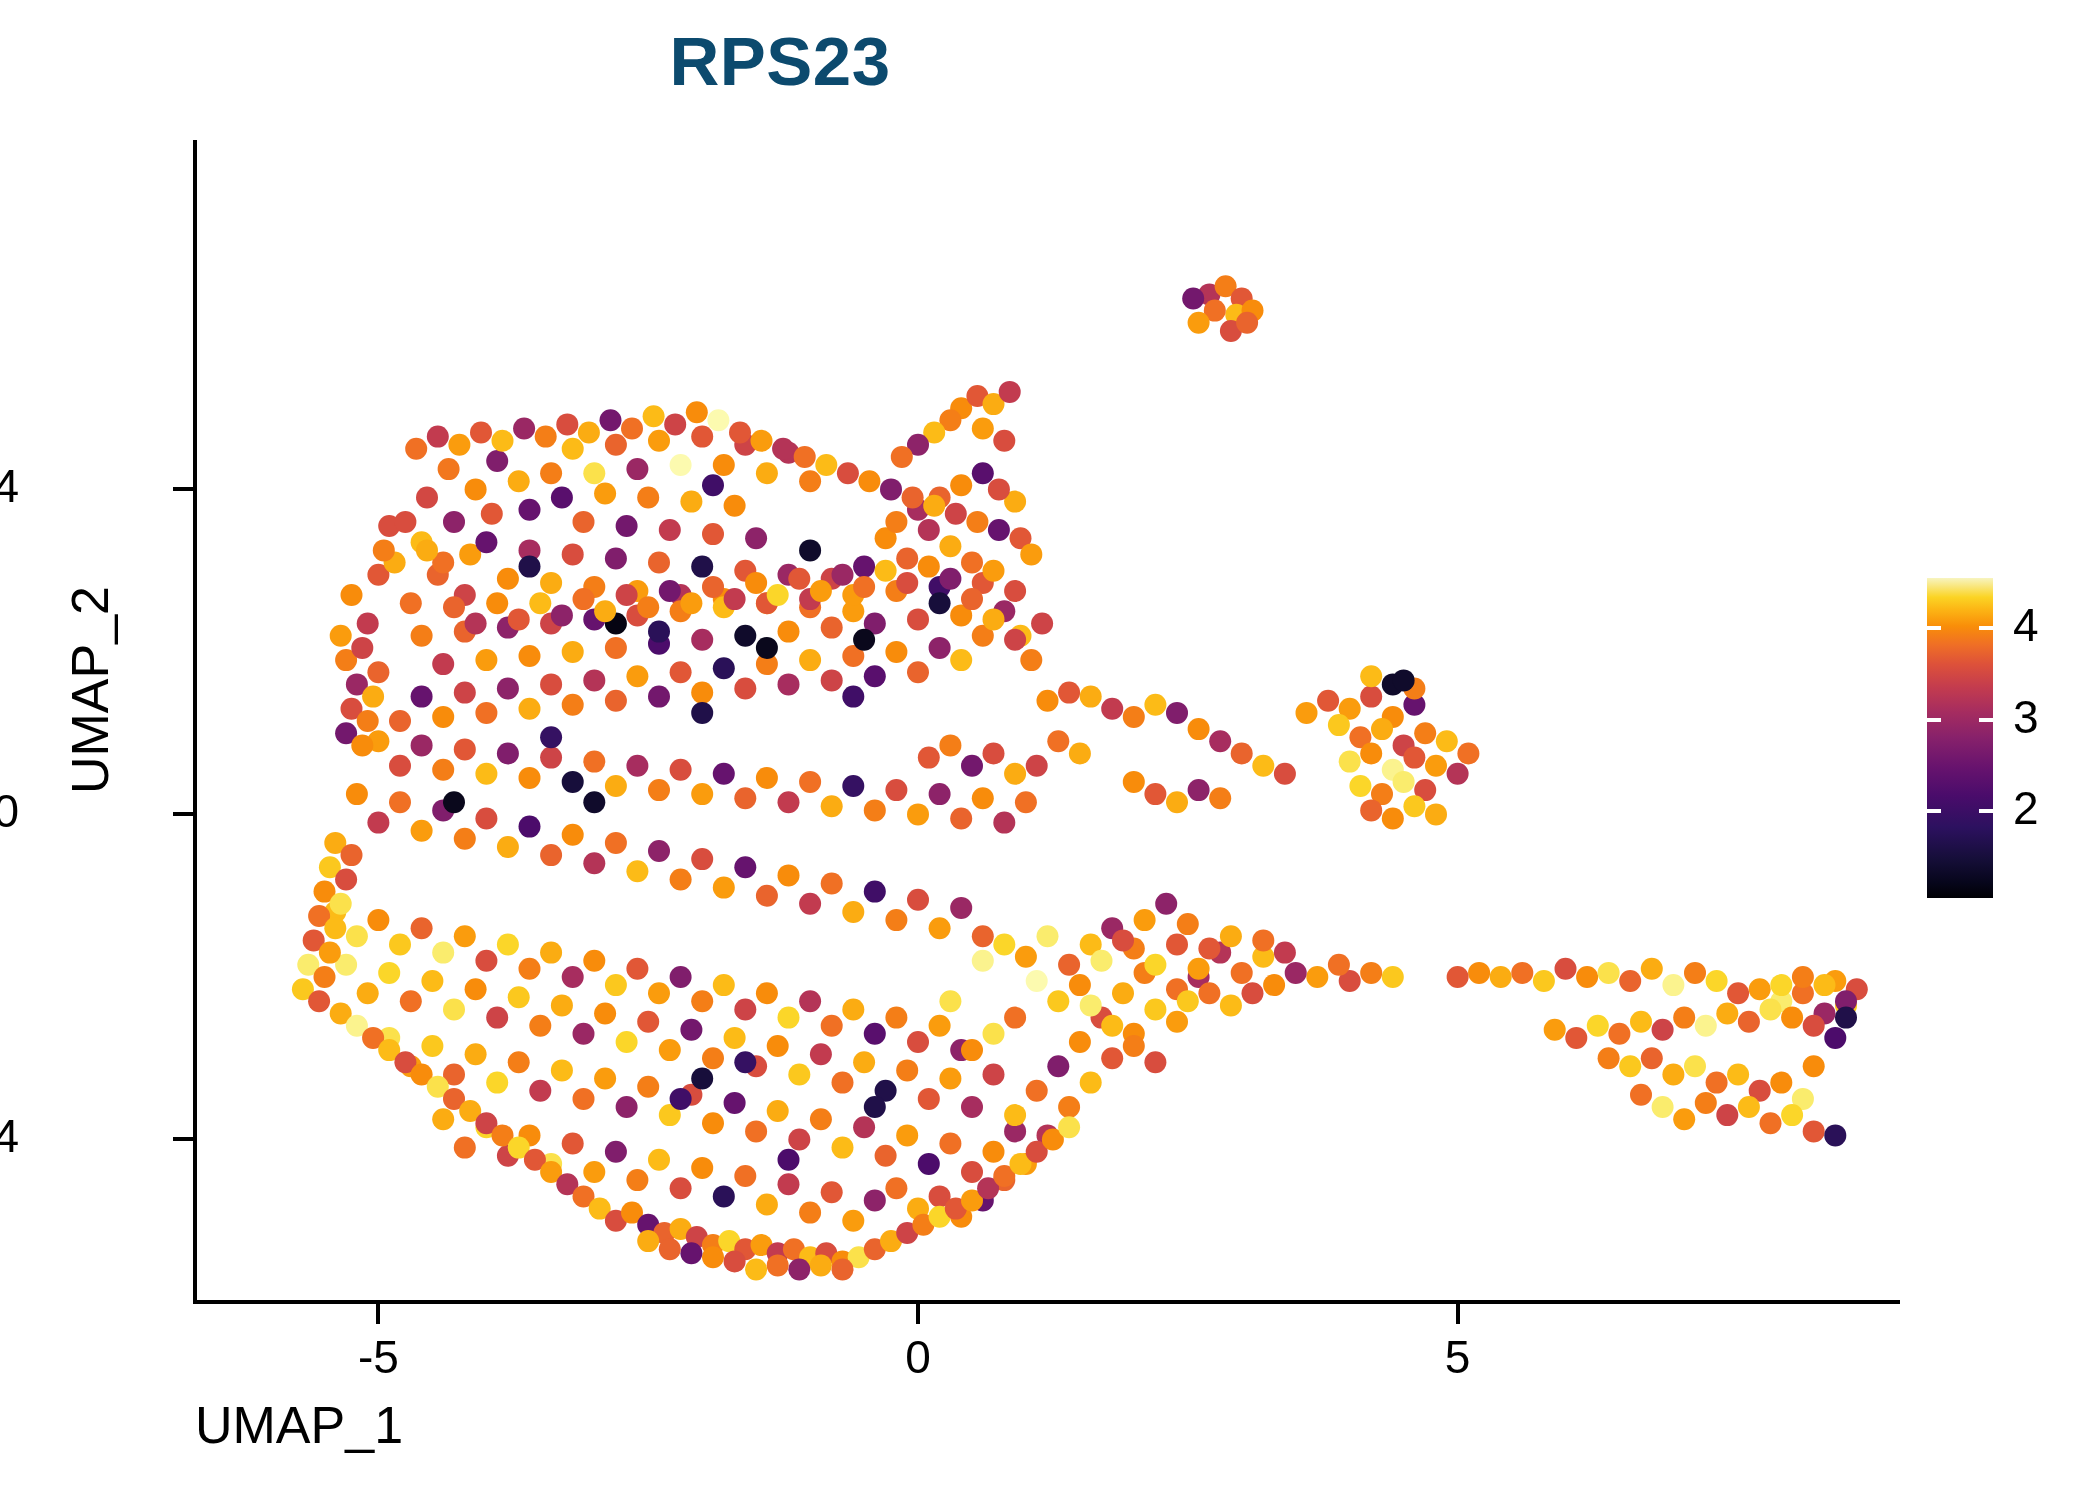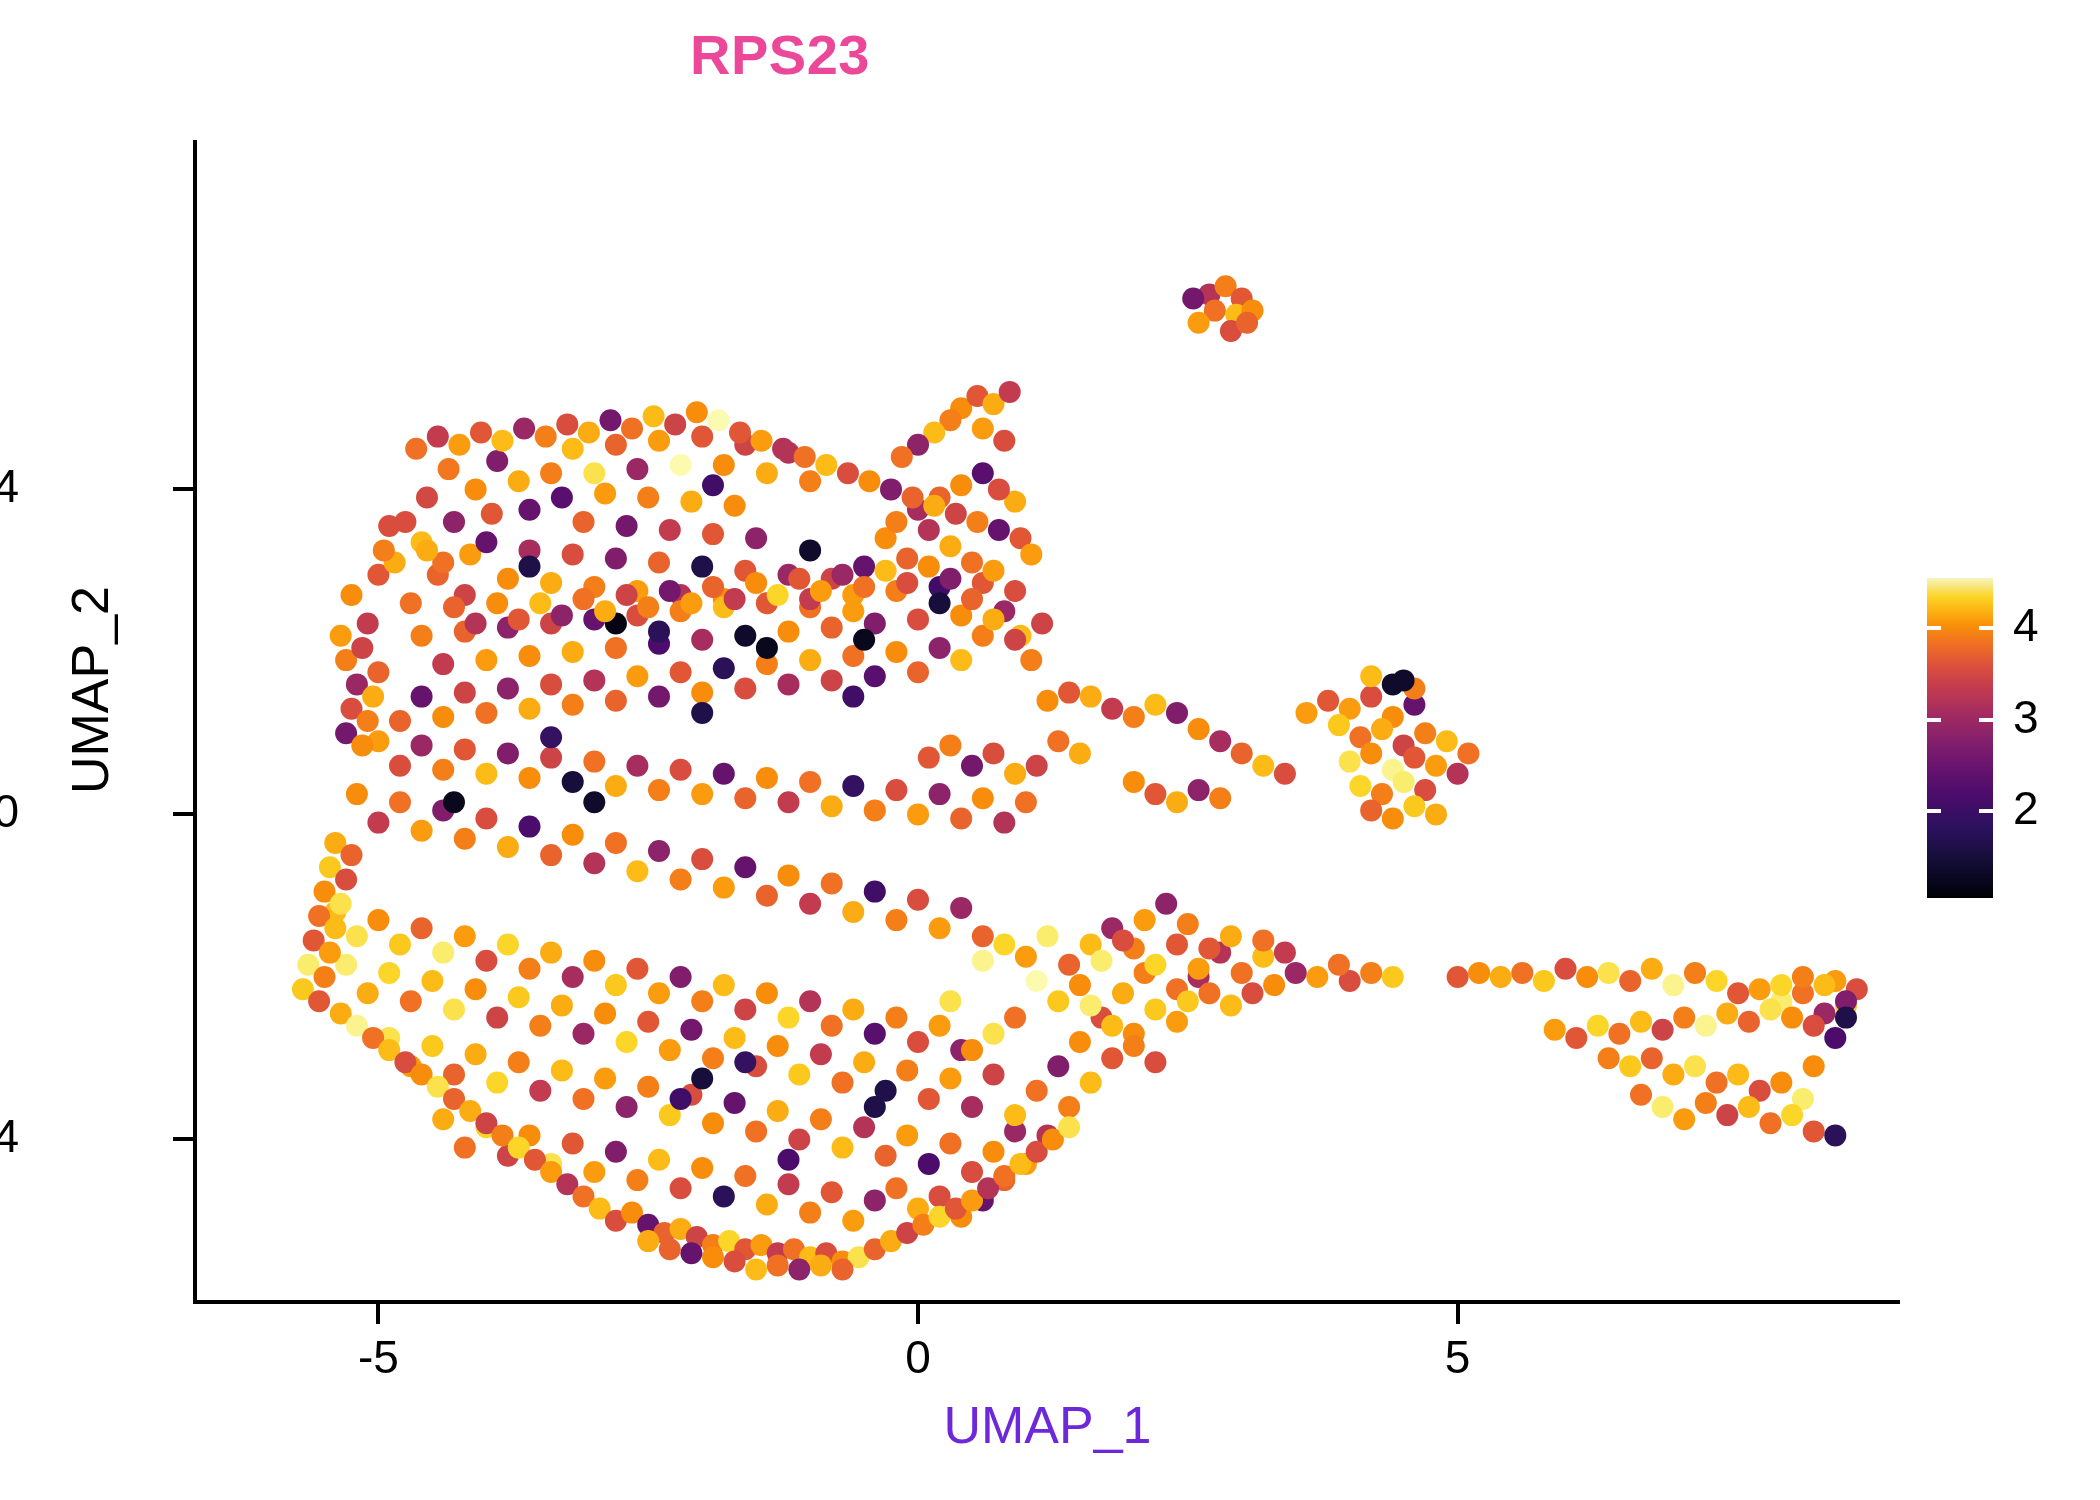--- a/index.html
+++ b/index.html
@@ -14,23 +14,23 @@
     background: #ffffff;
     font-family: "Liberation Sans", sans-serif;
     overflow: hidden;
   }
   #plot-title {
     position: absolute;
     left: 0;
     top: 22px;
     width: 1560px;
     text-align: center;
-    font-size: 56px;
+    font-size: 69px;
     font-weight: bold;
-    color: #ec4899;
+    color: #0c4a6e;
     letter-spacing: 0.5px;
   }
   
   #panel {
     position: absolute;
     left: 195px;
     top: 140px;
     width: 1705px;
     height: 1162px;
     background: #ffffff;
@@ -79,23 +79,22 @@
     text-align: center;
     font-size: 46px;
     color: #000000;
     white-space: nowrap;
   }
   #xlab {
     position: absolute;
     left: 195px;
     top: 1395px;
     width: 1705px;
-    text-align: center;
     font-size: 52px;
-    color: #6d28d9;
+    color: #000000;
   }
   #ylab {
     position: absolute;
     left: -310px;
     top: 660px;
     width: 800px;
     text-align: center;
     font-size: 52px;
     color: #000000;
     transform: rotate(-90deg);

